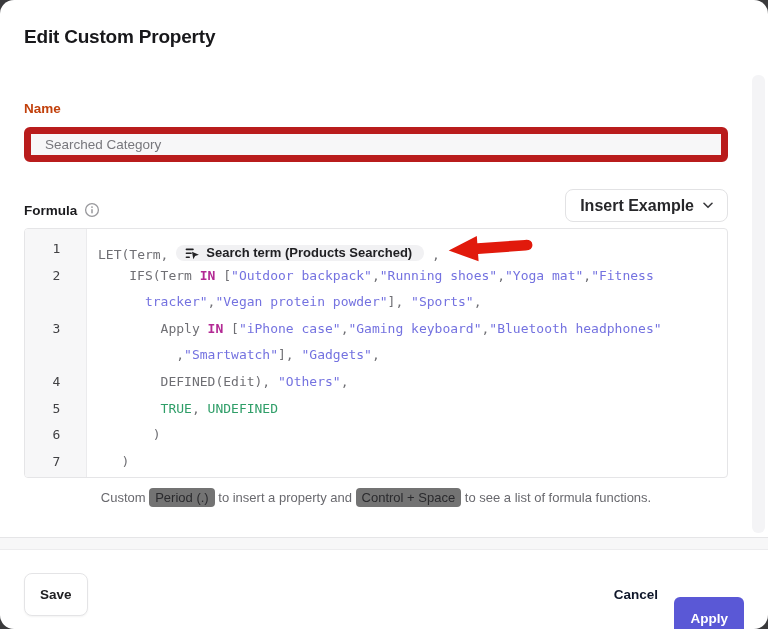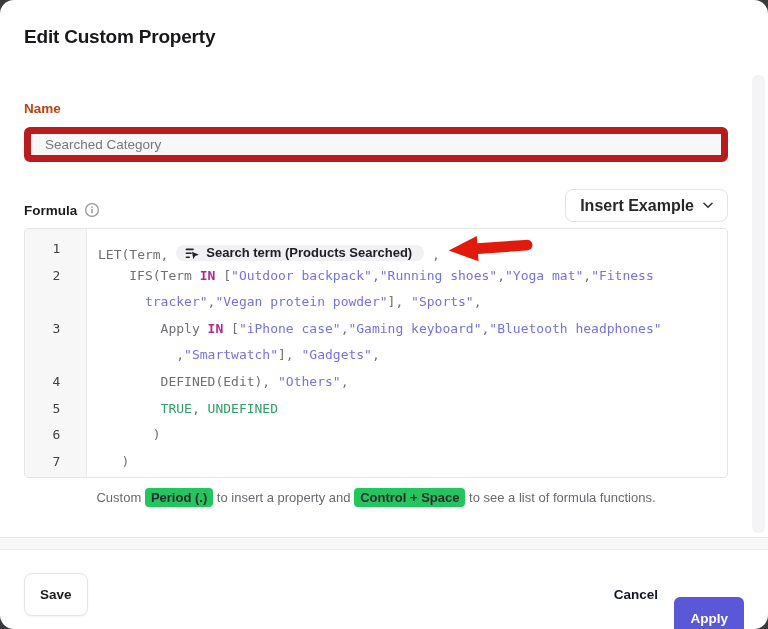--- a/index.html
+++ b/index.html
@@ -35,21 +35,21 @@
   .tk-str { color:#7472e0; }
   .tk-grn { color:#2f9e68; }
 
   .prop-chip { display:inline-flex; align-items:center; gap:6px; height:16px; padding:0 12px 0 9px;
     background:#f1f1f3; border-radius:999px; vertical-align:middle; transform:translateY(-2px);
     font-family:"Liberation Sans", sans-serif; font-size:13px; font-weight:700; color:#202023; cursor:pointer; }
 
   .arrow-wrap { display:inline-block; vertical-align:middle; margin-left:8px; transform:translateY(-3px) rotate(-4deg); }
 
   .hint { position:absolute; left:24px; top:490px; width:704px; text-align:center; font-size:13px; color:#69696e; }
-  .kbd { background:#22c55e; border-radius:4px; padding:2px 6px; color:#2a2a2d; font-weight:700; }
+  .kbd { background:#737373; border-radius:4px; padding:2px 6px; color:#2a2a2d; font-weight:400; }
 
   .divider-band { position:absolute; left:0; right:0; top:537px; height:13px; background:#f7f7f8;
     border-top:1px solid #e5e5e7; border-bottom:1px solid #ececee; }
 
   .scroll-track { position:absolute; right:3px; top:75px; width:13px; height:458px; background:#f4f4f6; border-radius:6px; }
 
   .btn { display:flex; align-items:center; justify-content:center; height:43px; border-radius:8px; cursor:pointer;
     font-family:"Liberation Sans", sans-serif; font-size:13.5px; font-weight:600; }
   .save-btn { position:absolute; left:24px; top:573px; padding:0 15px; background:#fff; border:1px solid #e4e4e6; color:#202023;
     box-shadow:0 1px 2px rgba(0,0,0,0.05); }

